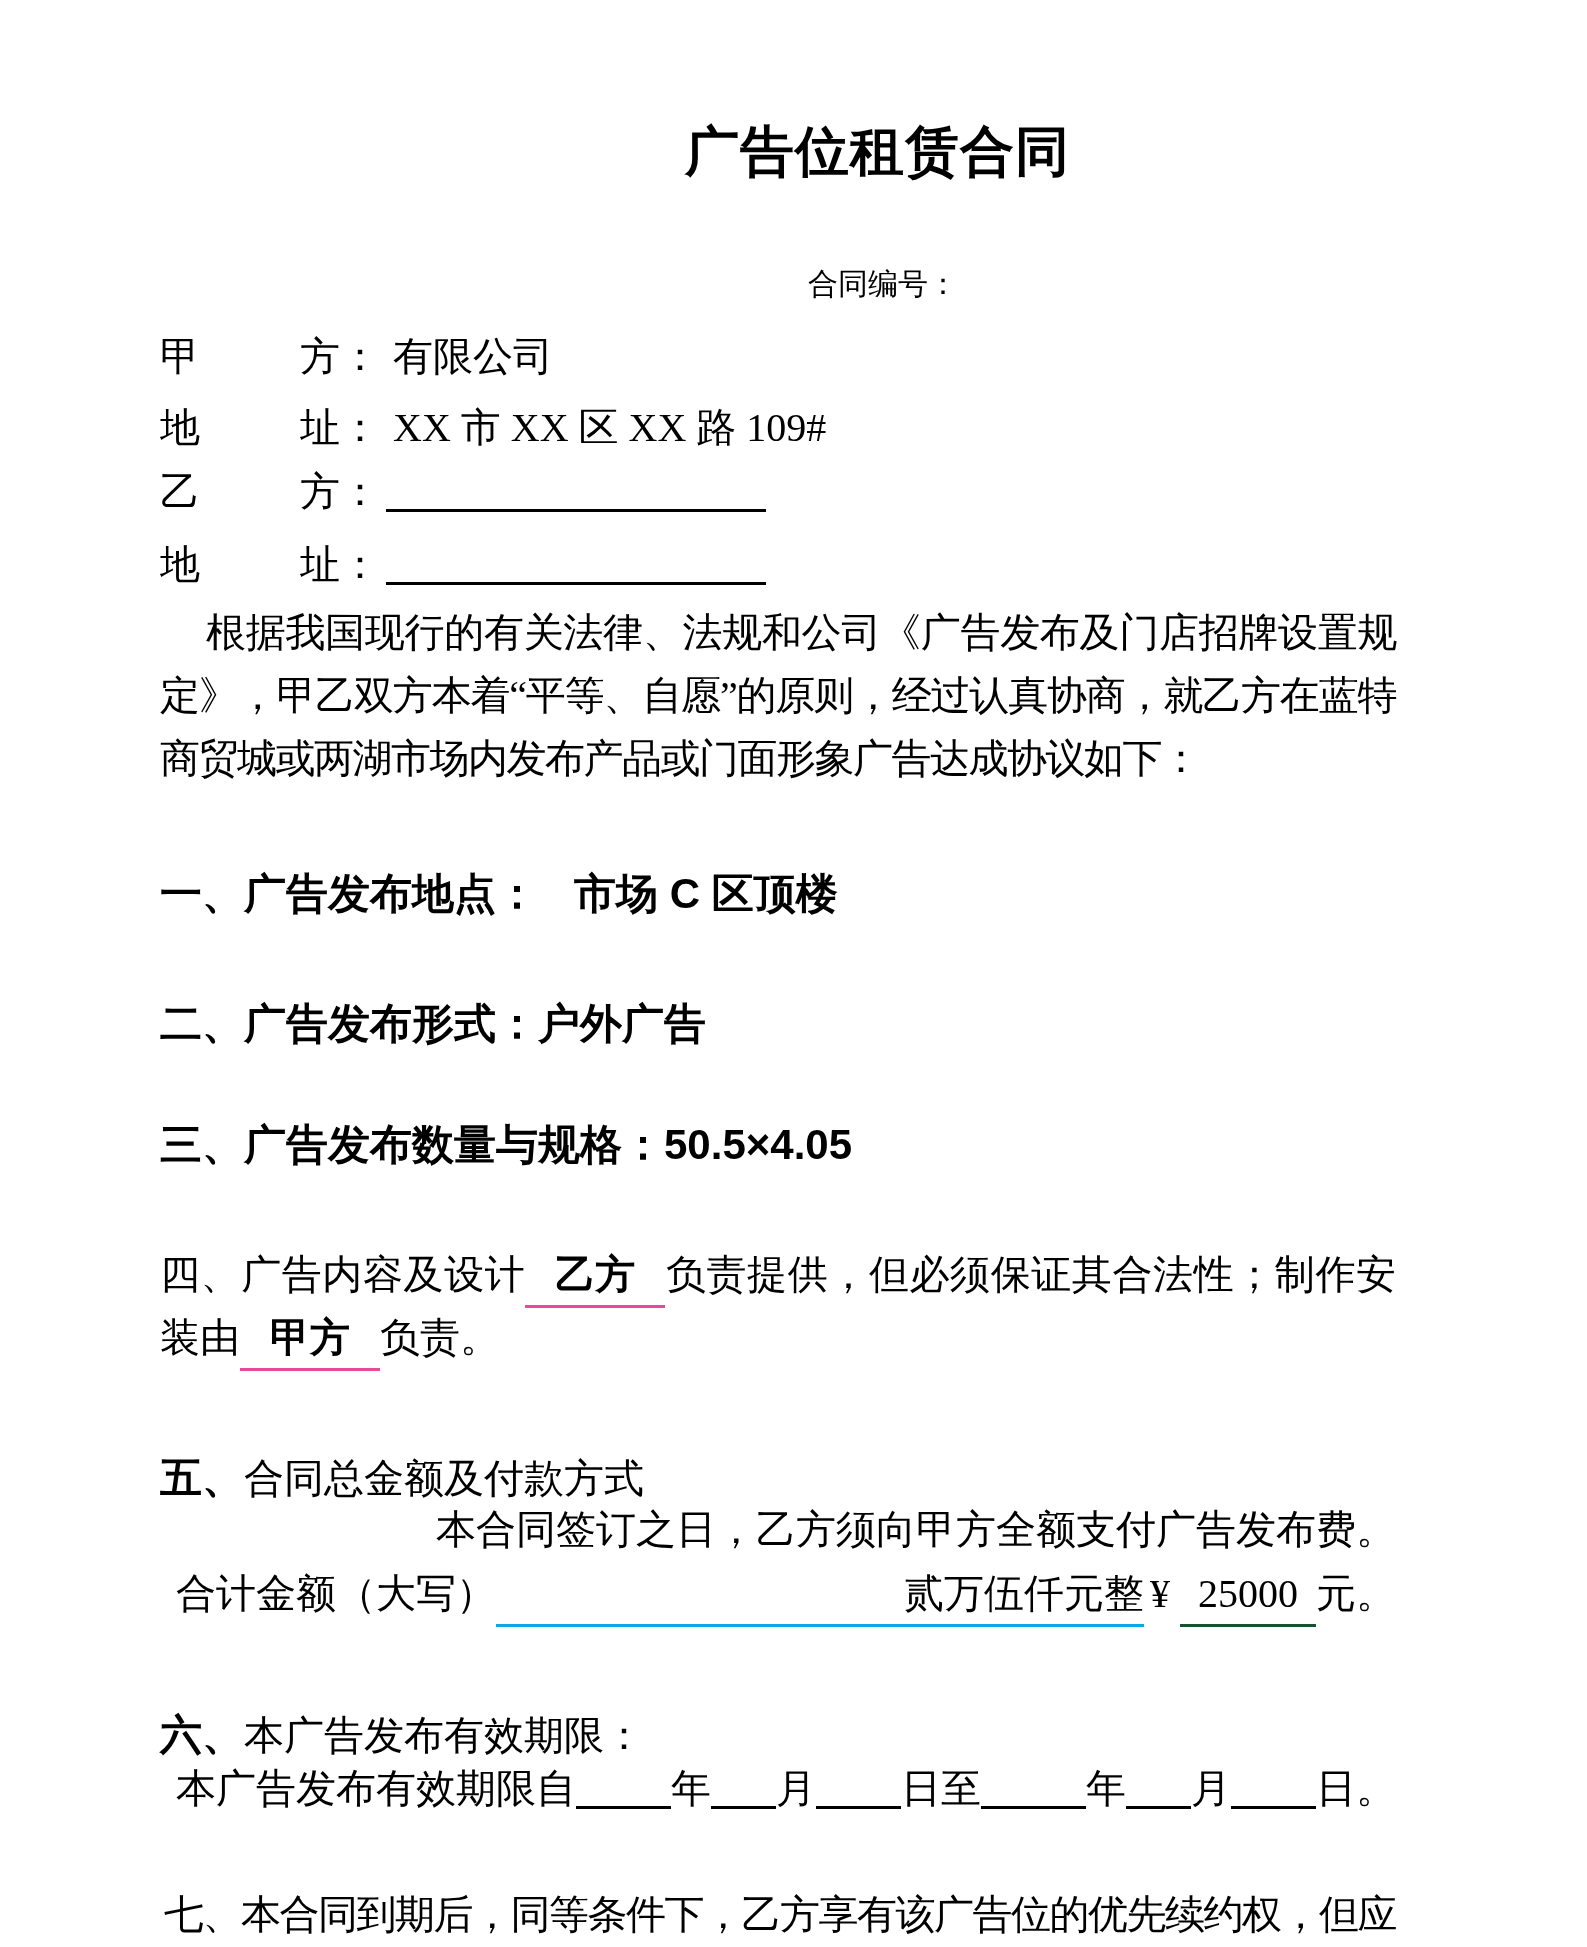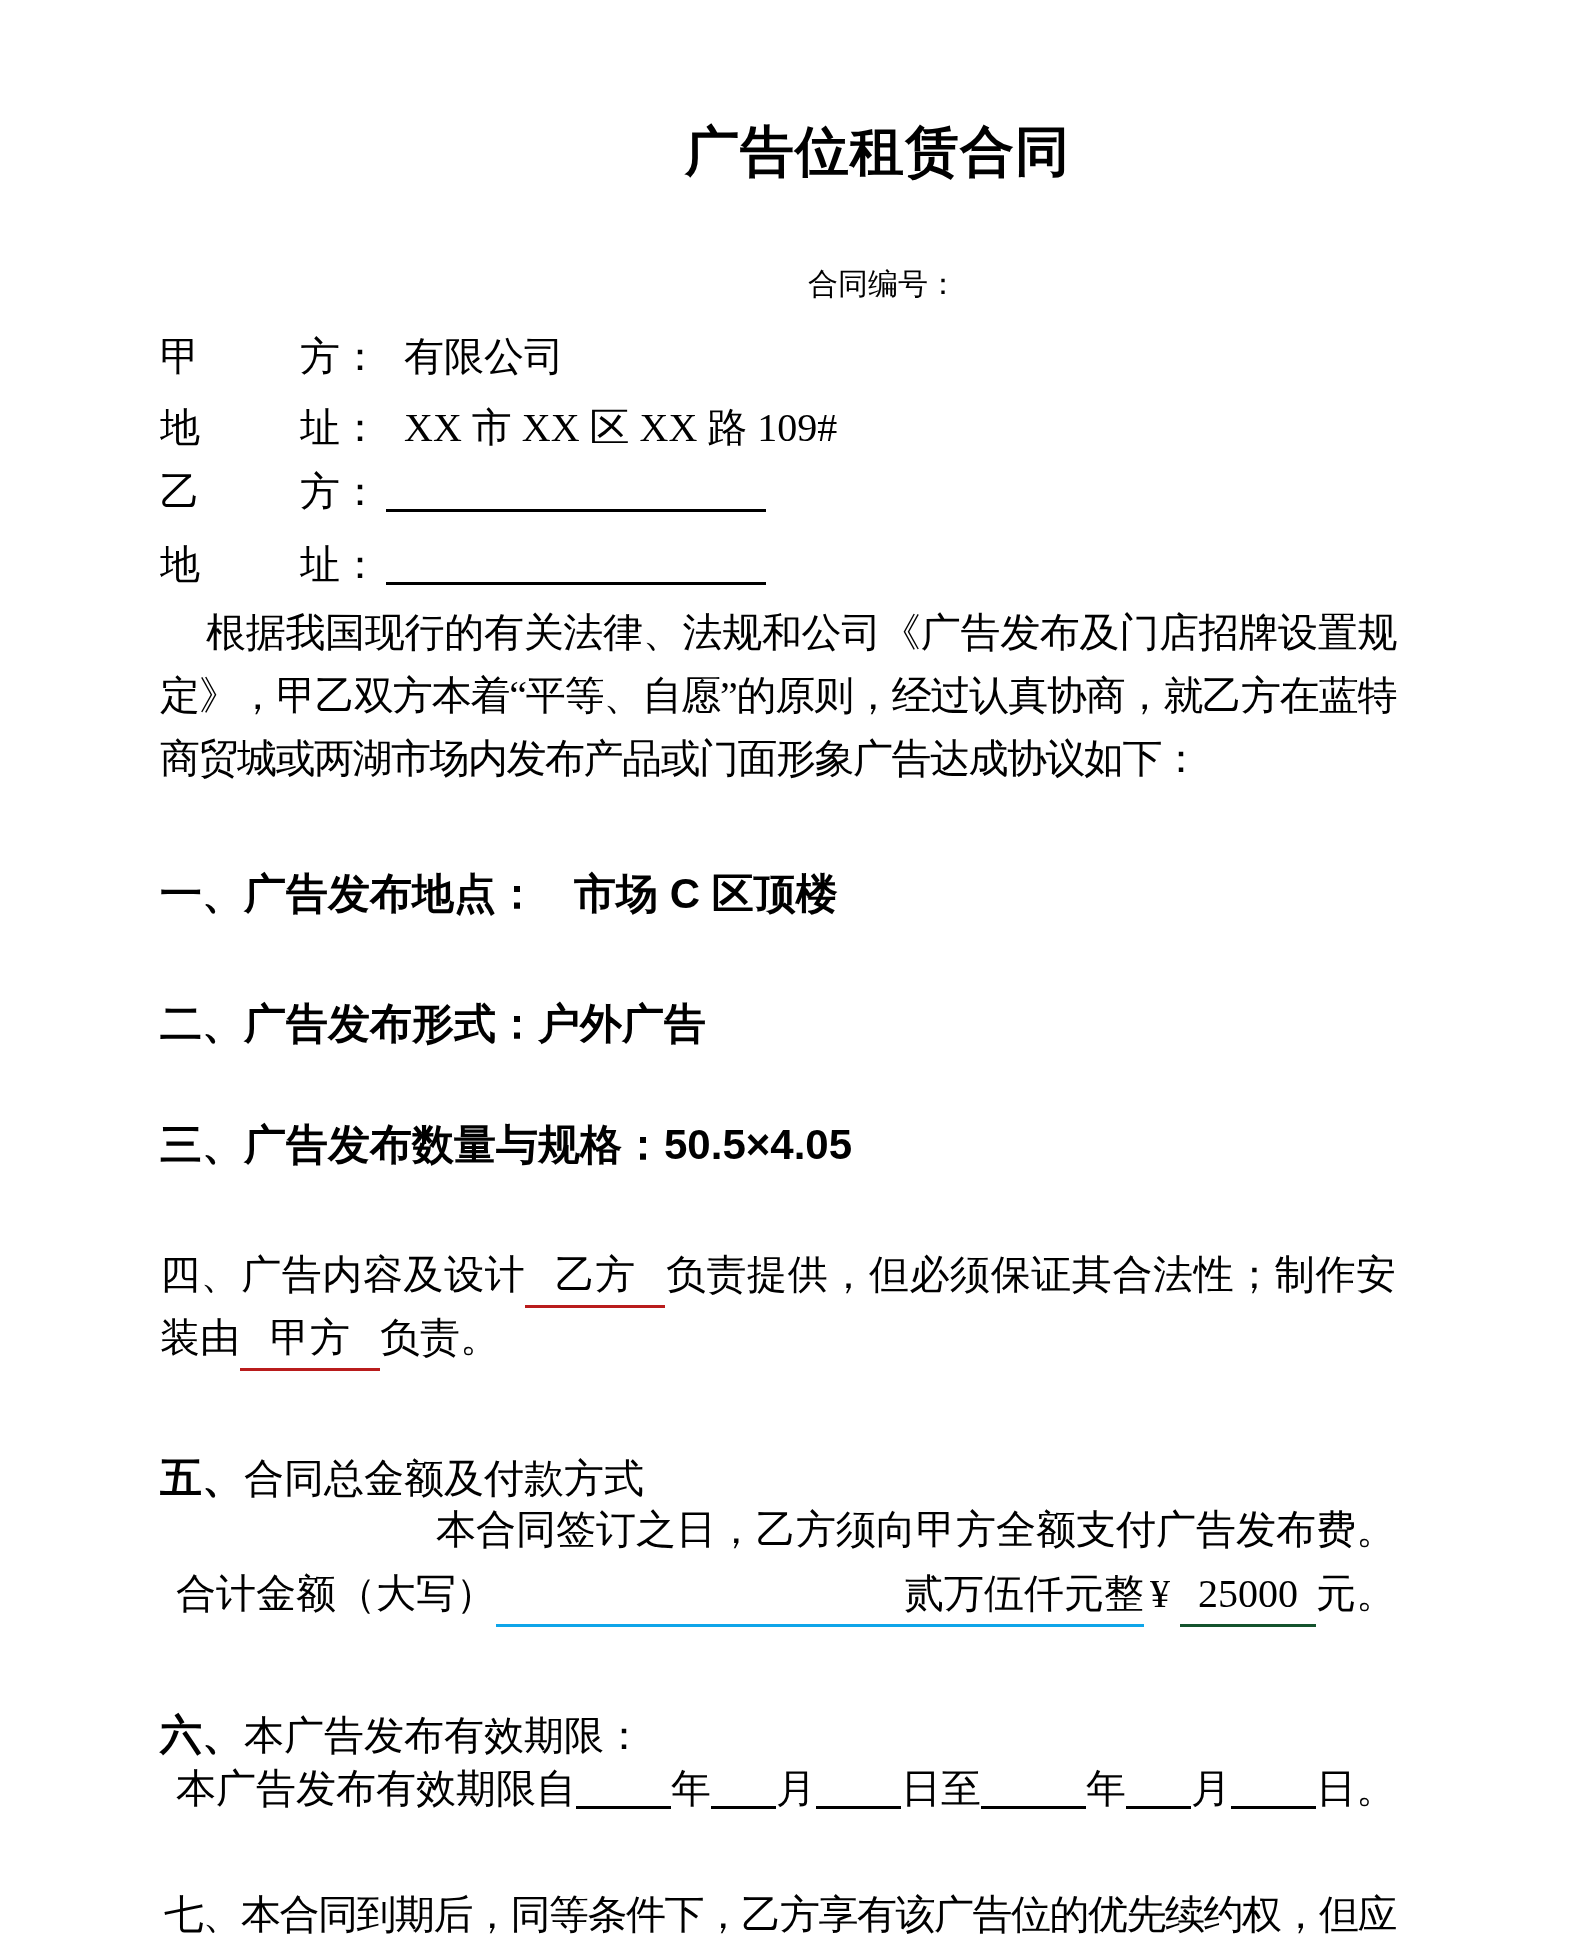--- a/index.html
+++ b/index.html
@@ -20,21 +20,21 @@
     font-size:54px; line-height:66px;
     letter-spacing:1px;
   }
   .contract-no {
     left:808px; top:266px;
     font-size:30px; font-weight:normal; line-height:36px;
   }
 
   .party-row { left:160px; width:1236px; font-size:40px; line-height:70px; white-space:nowrap; }
   .p-field { margin-left:100px; }
-  .p-value { margin-left:24px; }
+  .p-value { margin-left:13px; }
 
   .blank {
     display:inline-block;
     border-bottom:3px solid #000;
     height:42px;
     vertical-align:-7px;
   }
   .w380 { width:380px; margin-left:6px; }
 
   .preamble {
@@ -58,23 +58,23 @@
     text-align:justify; text-justify:inter-ideograph;
   }
   .nowrap { white-space:nowrap; text-align:right; }
   .tight { letter-spacing:-1.5px; }
 
   .mixed-head { left:160px; width:1260px; font-size:40px; line-height:76px; white-space:nowrap; }
   .mixed-head .num { font-family:"Liberation Sans", sans-serif; font-weight:bold; font-size:42px; }
 
   .fill-text {
     display:inline-block;
-    border-bottom:3px solid #b91c1c;
+    border-bottom:3px solid #ec4899;
     padding:0 30px;
-    font-weight:normal;
+    font-weight:bold;
   }
   .fill-amount {
     display:inline-block;
     border-bottom:3px solid #0ea5e9;
     box-sizing:border-box;
     width:648px;
     padding-left:16px;
     vertical-align:bottom;
   }
   .fill-digits {

